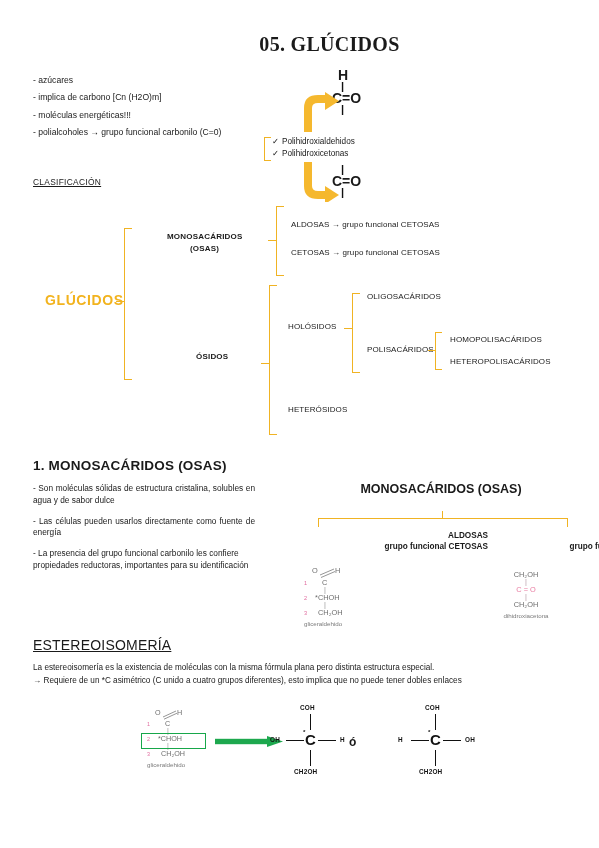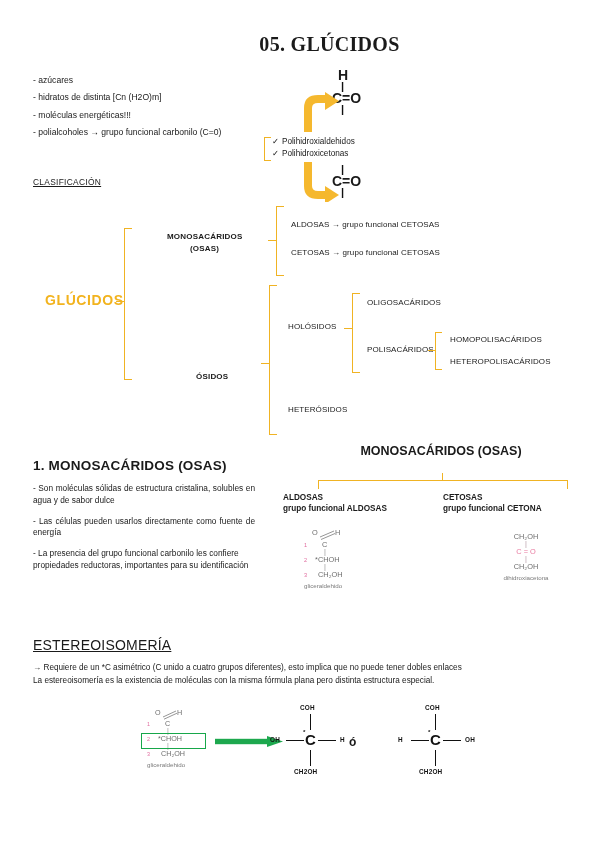--- a/index.html
+++ b/index.html
@@ -68,28 +68,28 @@
     font-size:14px; font-weight:bold; color:#F2B31E; letter-spacing:0.6px;
   }
 
   
   #sec1-title { position:absolute; top:458px; left:33px; font-size:13.5px; font-weight:bold; letter-spacing:0.2px; }
   #sec1-text  { position:absolute; top:483px; left:33px; width:222px; font-size:8.3px; line-height:1.42; }
   #sec1-text p { margin:0 0 9px 0; text-align:justify; }
   #sec1-text p.nj { text-align:left; }
 
   
-  #mono-fig { position:absolute; top:440px; left:283px; width:316px; height:175px; }
+  #mono-fig { position:absolute; top:478px; left:283px; width:316px; height:175px; }
   #mono-fig-title { position:absolute; top:4px; left:0; width:316px; text-align:center; font-size:12.5px; font-weight:bold; }
   #mono-brk {
     position:absolute; top:40px; left:35px; width:250px; height:9px;
     border:1.3px solid #F0B323; border-bottom:none;
   }
   #mono-brk-stem { position:absolute; top:33px; left:159px; width:0; height:8px; border-left:1.3px solid #F0B323; }
-  .col-head { position:absolute; font-size:8.2px; font-weight:bold; text-align:left; line-height:1.35; }
+  .col-head { position:absolute; font-size:8.2px; font-weight:bold; text-align:right; line-height:1.35; }
   #aldosas-head { top:52px; left:0px; width:205px; }
   #cetosas-head { top:52px; left:160px; width:225px; }
 
   .molbox { position:absolute; font-size:7.4px; color:#6d6d6d; line-height:1.22; }
   .molbox .num { color:#E06C9F; font-size:5.6px; display:inline-block; width:7px; }
   .molbox .pink { color:#E8799F; }
   .molbox .cap { color:#7a7a7a; font-size:6.2px; margin-top:3px; }
   #aldosa-mol { top:88px; left:21px; }
   #cetosa-mol { top:92px; left:200px; text-align:center; width:86px; }
 
@@ -114,21 +114,21 @@
   .chiral-struct .sub { position:absolute; font-size:6.2px; font-weight:bold; }
   #or-glyph { position:absolute; top:735px; left:349px; font-size:12px; font-weight:bold; }
 </style>
 </head>
 <body>
 
 <div id="doc-title">05. GLÚCIDOS</div>
 
 <div id="intro">
   <div class="bullet">- azúcares</div>
-  <div class="bullet">- hidratos de distinta [Cn (H2O)m]</div>
+  <div class="bullet">- implica de carbono [Cn (H2O)m]</div>
   <div class="bullet">- moléculas energéticas!!!</div>
   <div class="bullet">- polialcoholes → grupo funcional carbonilo (C=0)</div>
 </div>
 
 <div id="carbonyl-top">
   <div class="mol-line" style="padding-left:6px;">H</div>
   <div class="mol-bond" style="padding-left:9px;">|</div>
   <div class="mol-line">C=O</div>
   <div class="mol-bond" style="padding-left:9px;">|</div>
 </div>
@@ -167,21 +167,21 @@
 
   <div class="brk" style="left:124px; top:28px; width:8px; height:152px;"></div>
   <div class="brk-tick" style="left:116px; top:101px; width:9px;"></div>
 
   <div class="tlabel" style="left:167px; top:32px;">
     <span>MONOSACÁRIDOS</span>
   </div>
   <div class="tlabel" style="left:190px; top:44px;">
     <span>(OSAS)</span>
   </div>
-  <div class="tlabel" style="left:196px; top:172px;">
+  <div class="tlabel" style="left:196px; top:152px;">
     <span>ÓSIDOS</span>
   </div>
 
   <div class="brk" style="left:276px; top:6px; width:8px; height:70px;"></div>
   <div class="brk-tick" style="left:268px; top:40px; width:9px;"></div>
 
   <div class="tleaf" style="left:291px; top:20px;">
     <span>ALDOSAS → grupo funcional CETOSAS</span>
   </div>
   <div class="tleaf" style="left:291px; top:48px;">
@@ -194,21 +194,21 @@
   <div class="tleaf" style="left:288px; top:122px; font-weight:normal;">
     <span>HOLÓSIDOS</span>
   </div>
   <div class="tleaf" style="left:288px; top:205px;">
     <span>HETERÓSIDOS</span>
   </div>
 
   <div class="brk" style="left:352px; top:93px; width:8px; height:80px;"></div>
   <div class="brk-tick" style="left:344px; top:128px; width:9px;"></div>
 
-  <div class="tleaf" style="left:367px; top:98px;text-align:center;">
+  <div class="tleaf" style="left:367px; top:92px;text-align:center;">
     <span>OLIGOSACÁRIDOS</span>
   </div>
   <div class="tleaf" style="left:367px; top:145px;">
     <span>POLISACÁRIDOS</span>
   </div>
 
   <div class="brk" style="left:435px; top:132px; width:7px; height:38px;"></div>
   <div class="brk-tick" style="left:428px; top:150px; width:8px;"></div>
 
   <div class="tleaf" style="left:450px; top:135px;">
@@ -226,21 +226,21 @@
   <p class="nj">- La presencia del grupo funcional carbonilo les confiere propiedades reductoras, importantes para su identificación</p>
 </div>
 
 <div id="mono-fig">
   <div id="mono-fig-title">MONOSACÁRIDOS (OSAS)</div>
   <div id="mono-brk"></div>
   <div id="mono-brk-stem"></div>
 
   <div class="col-head" id="aldosas-head">
     <div>ALDOSAS</div>
-    <div>grupo funcional ALDOSAS</div>
+    <div>grupo funcional CETOSAS</div>
   </div>
   <div class="col-head" id="cetosas-head">
     <div>CETOSAS</div>
     <div>grupo funcional CETONA</div>
   </div>
 
   <div class="molbox" id="aldosa-mol">
     <div style="position:relative; height:12px;">
       <span style="position:absolute; left:8px; top:0;">O</span>
       <span style="position:absolute; left:31px; top:0;">H</span>
@@ -268,22 +268,22 @@
     <div style="color:#b9a0ab; line-height:0.8;">|</div>
     <div class="pink">C = O</div>
     <div style="color:#b9a0ab; line-height:0.8;">|</div>
     <div>CH₂OH</div>
     <div class="cap">dihidroxiacetona</div>
   </div>
 </div>
 
 <div id="estereo-heading">ESTEREOISOMERÍA</div>
 <div id="estereo-text">
+  <div>La estereoisomería es la existencia de moléculas con la misma fórmula plana pero distinta estructura especial.</div>
   <div>→ Requiere de un *C asimétrico (C unido a cuatro grupos diferentes), esto implica que no puede tener dobles enlaces</div>
-  <div>La estereoisomería es la existencia de moléculas con la misma fórmula plana pero distinta estructura especial.</div>
 </div>
 
 <div id="chiral-fig">
 
   <div id="glyc-mol">
     <div style="position:relative; height:11px;">
       <span style="position:absolute; left:8px; top:0; color:#6d6d6d;">O</span>
       <span style="position:absolute; left:30px; top:0; color:#6d6d6d;">H</span>
       <svg style="position:absolute; left:15px; top:2px;" width="17" height="10">
         <line x1="1" y1="7" x2="14" y2="1" stroke="#8a8a8a" stroke-width="0.9"></line>

